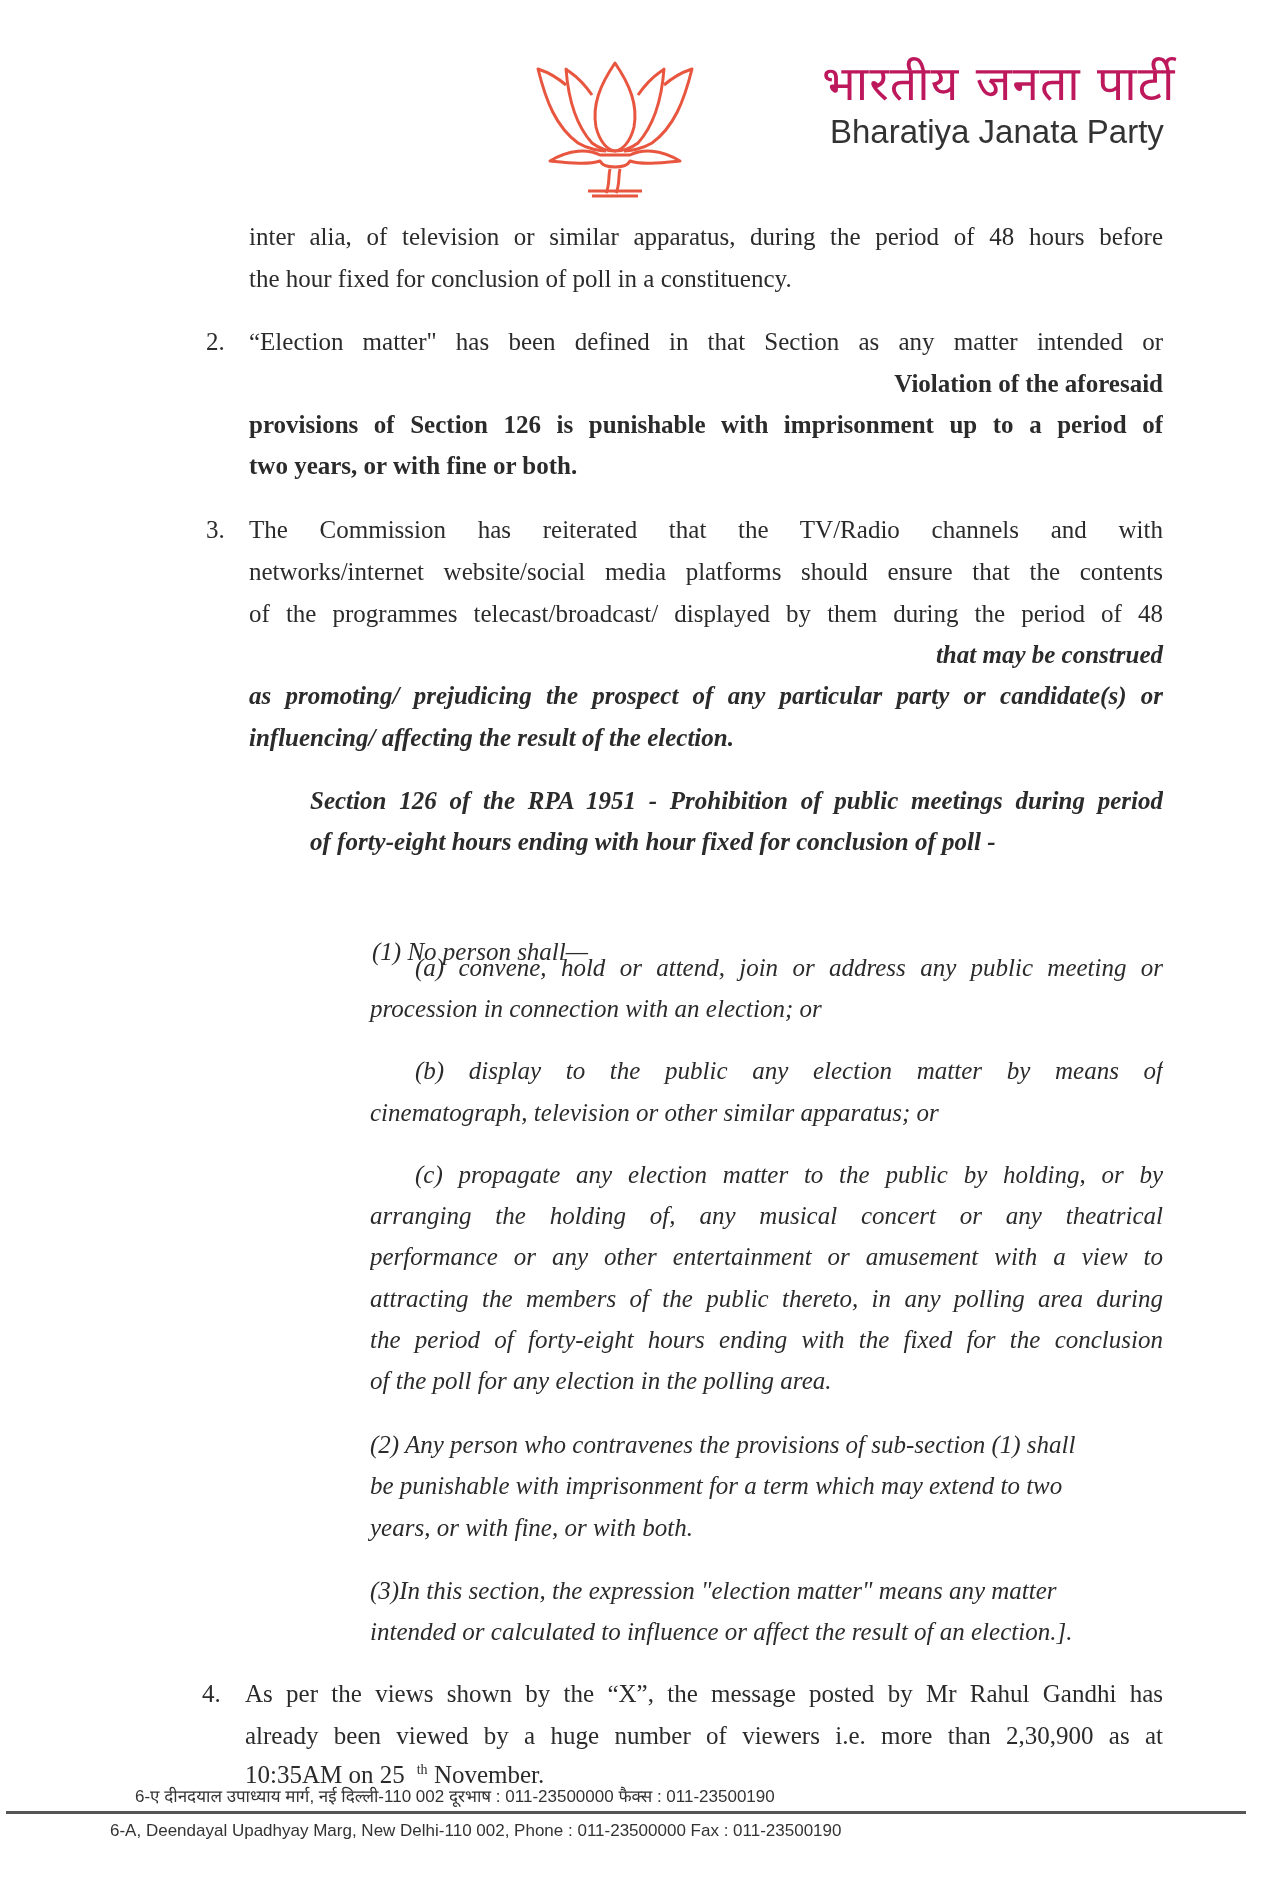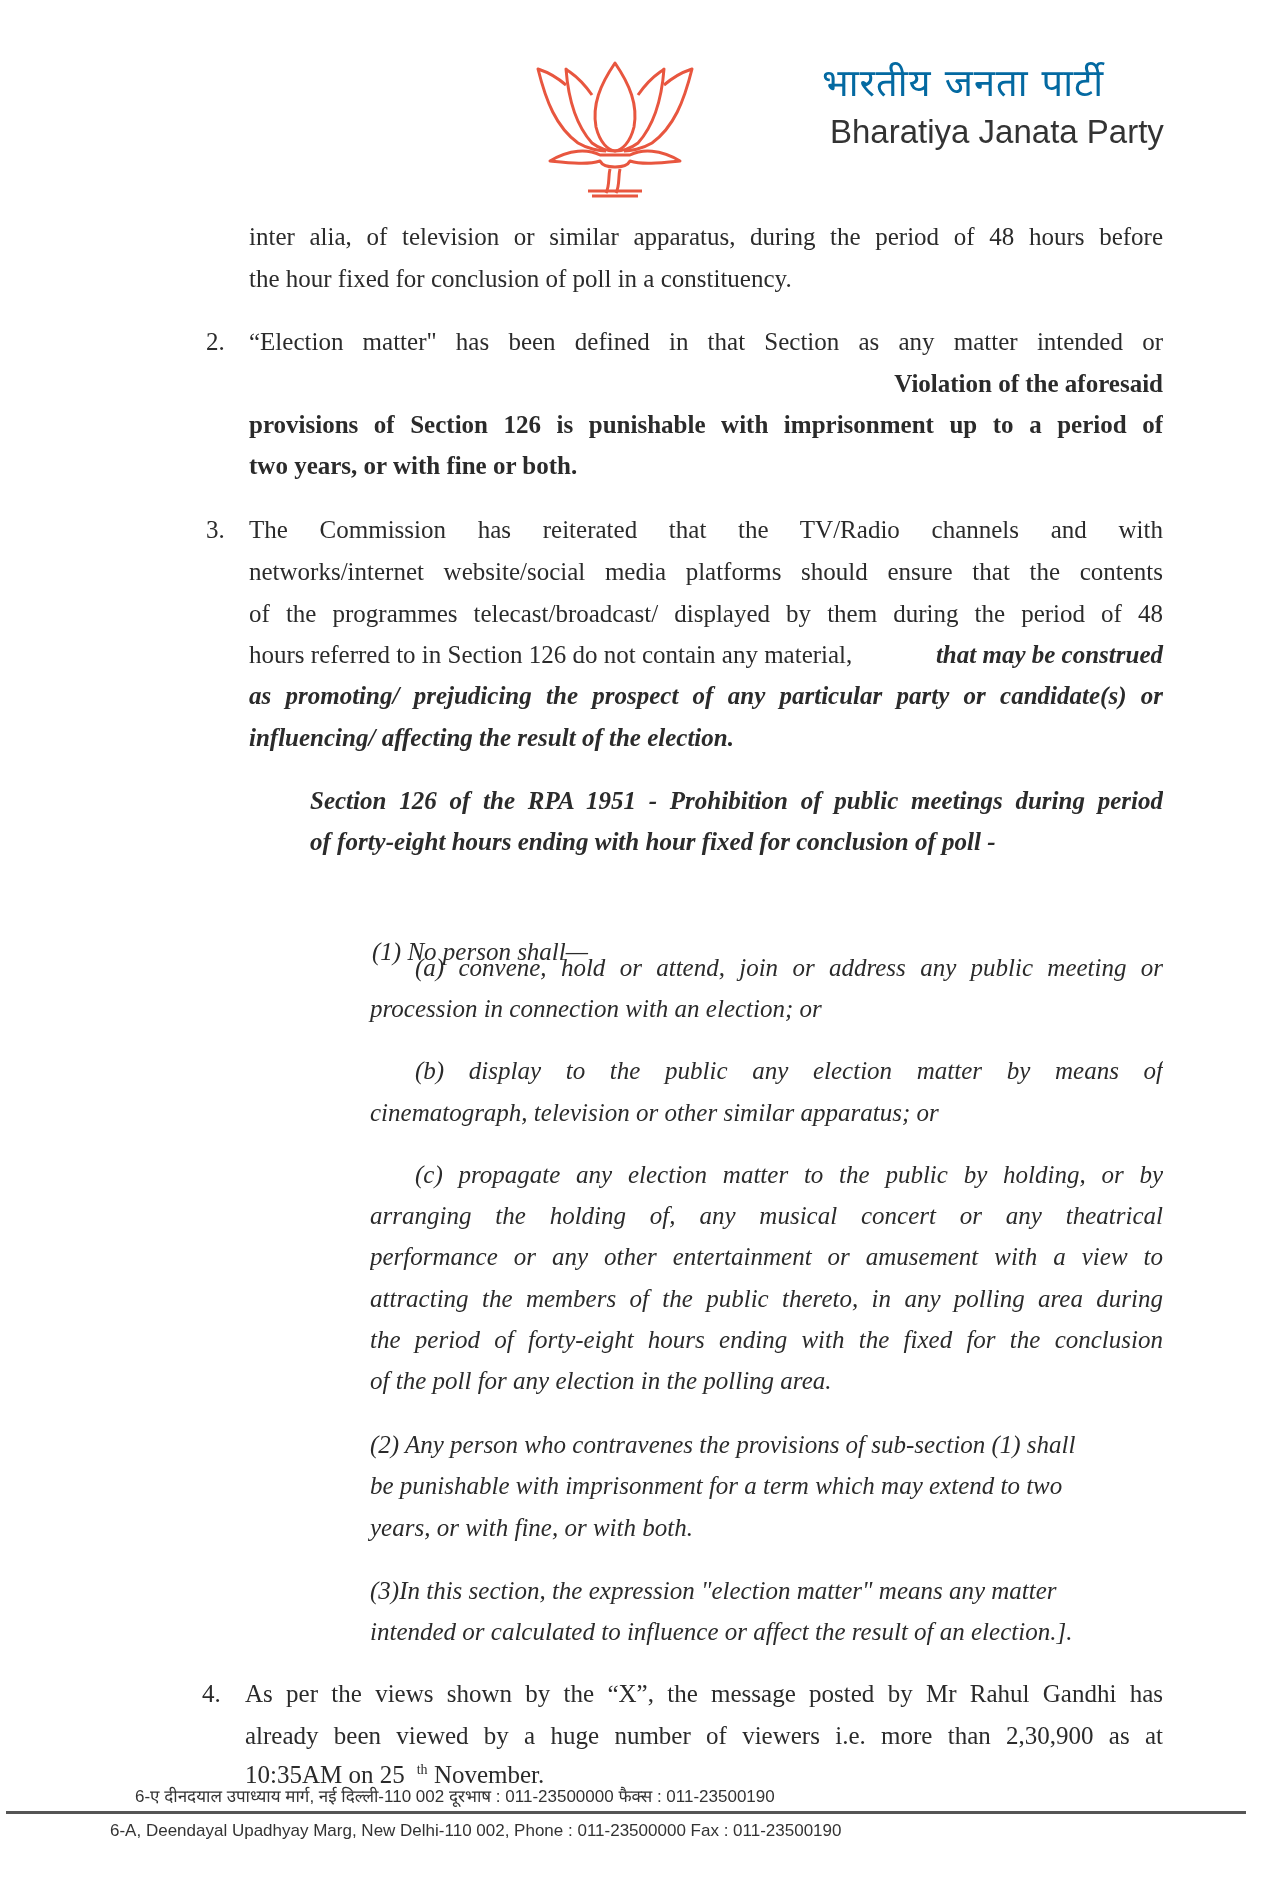--- a/index.html
+++ b/index.html
@@ -5,21 +5,21 @@
   html, body { margin:0; padding:0; background:#fff; }
   body { width:1280px; height:1898px; position:relative; overflow:hidden; color:#2b2b2b; }
   .ln { position:absolute; white-space:nowrap; font-family:"Liberation Serif", serif; font-size:25px; line-height:30px; }
   .j { text-align:justify; text-align-last:justify; white-space:normal; overflow:hidden; height:30px; }
   .b { font-weight:bold; }
   .i { font-style:italic; }
   .bi { font-weight:bold; font-style:italic; }
   .num { position:absolute; font-family:"Liberation Serif", serif; font-size:25px; line-height:30px; }
   sup { font-size:14px; line-height:0;padding-left:12px; }
   #logo { position:absolute; left:530px; top:55px; width:170px; height:145px; }
-  .hdr-hi { position:absolute; left:822px; top:58px; font-family:"DejaVu Sans", sans-serif; font-size:38px; line-height:50px; color:#0369a1; letter-spacing:1px; }
+  .hdr-hi { position:absolute; left:822px; top:58px; font-family:"DejaVu Sans", sans-serif; font-size:48px; line-height:50px; color:#be185d; letter-spacing:1px; }
   .hdr-en { position:absolute; left:830px; top:112px; font-family:"Liberation Sans", sans-serif; font-weight:normal; font-size:33px; line-height:40px; color:#333; }
   .foot { position:absolute; font-family:"Liberation Sans", sans-serif; font-size:17px; line-height:26px; color:#333; white-space:nowrap; }
   #rule { position:absolute; left:6px; top:1811px; width:1240px; height:3px; background:#555; }
 </style>
 </head>
 <body>
 
 <svg id="logo" viewBox="0 0 170 145" fill="none" stroke="#e8563f" stroke-width="3" stroke-linejoin="round">
   <path d="M85 8 C70 30 62 50 66 72 C70 88 78 95 85 96 C92 95 100 88 104 72 C108 50 100 30 85 8 Z"></path>
   <path d="M62 40 C48 20 40 18 36 14 C38 40 44 68 62 88 C70 94 78 96 85 96"></path>
@@ -39,21 +39,21 @@
 <div class="num" style="left:206px; top:327px;">2.</div>
 <div class="ln j" style="left:249px; top:327px; width:914px;">“Election matter" has been defined in that Section as any matter intended or</div>
 <div class="ln" style="left:249px; top:369px; width:914px; white-space:nowrap;"><span class="b" style="position:absolute; right:0;">Violation of the aforesaid</span></div>
 <div class="ln j b" style="left:249px; top:410px; width:914px;">provisions of Section 126 is punishable with imprisonment up to a period of</div>
 <div class="ln b" style="left:249px; top:451px;">two years, or with fine or both.</div>
 
 <div class="num" style="left:206px; top:515px;">3.</div>
 <div class="ln j" style="left:249px; top:515px; width:914px;">The Commission has reiterated that the TV/Radio channels and with</div>
 <div class="ln j" style="left:249px; top:557px; width:914px;">networks/internet website/social media platforms should ensure that the contents</div>
 <div class="ln j" style="left:249px; top:599px; width:914px;">of the programmes telecast/broadcast/ displayed by them during the period of 48</div>
-<div class="ln" style="left:249px; top:640px; width:914px;"><span>hours referred to in Section 126 do not contain any material, </span><span class="bi" style="position:absolute; right:0;">that may be construed</span></div>
+<div class="ln" style="left:249px; top:640px; width:914px;"><span class="bi" style="position:absolute; right:0;">that may be construed</span></div>
 <div class="ln j bi" style="left:249px; top:681px; width:914px;">as promoting/ prejudicing the prospect of any particular party or candidate(s) or</div>
 <div class="ln bi" style="left:249px; top:723px;">influencing/ affecting the result of the election.</div>
 
 <div class="ln j bi" style="left:310px; top:786px; width:853px;">Section 126 of the RPA 1951 - Prohibition of public meetings during period</div>
 <div class="ln bi" style="left:310px; top:827px;">of forty-eight hours ending with hour fixed for conclusion of poll -</div>
 
 <div class="ln i" style="left:372px; top:889px;margin-top:48px;">(1) No person shall—</div>
 
 <div class="ln j i" style="left:415px; top:953px; width:748px;">(a) convene, hold or attend, join or address any public meeting or</div>
 <div class="ln i" style="left:370px; top:994px;">procession in connection with an election; or</div>

